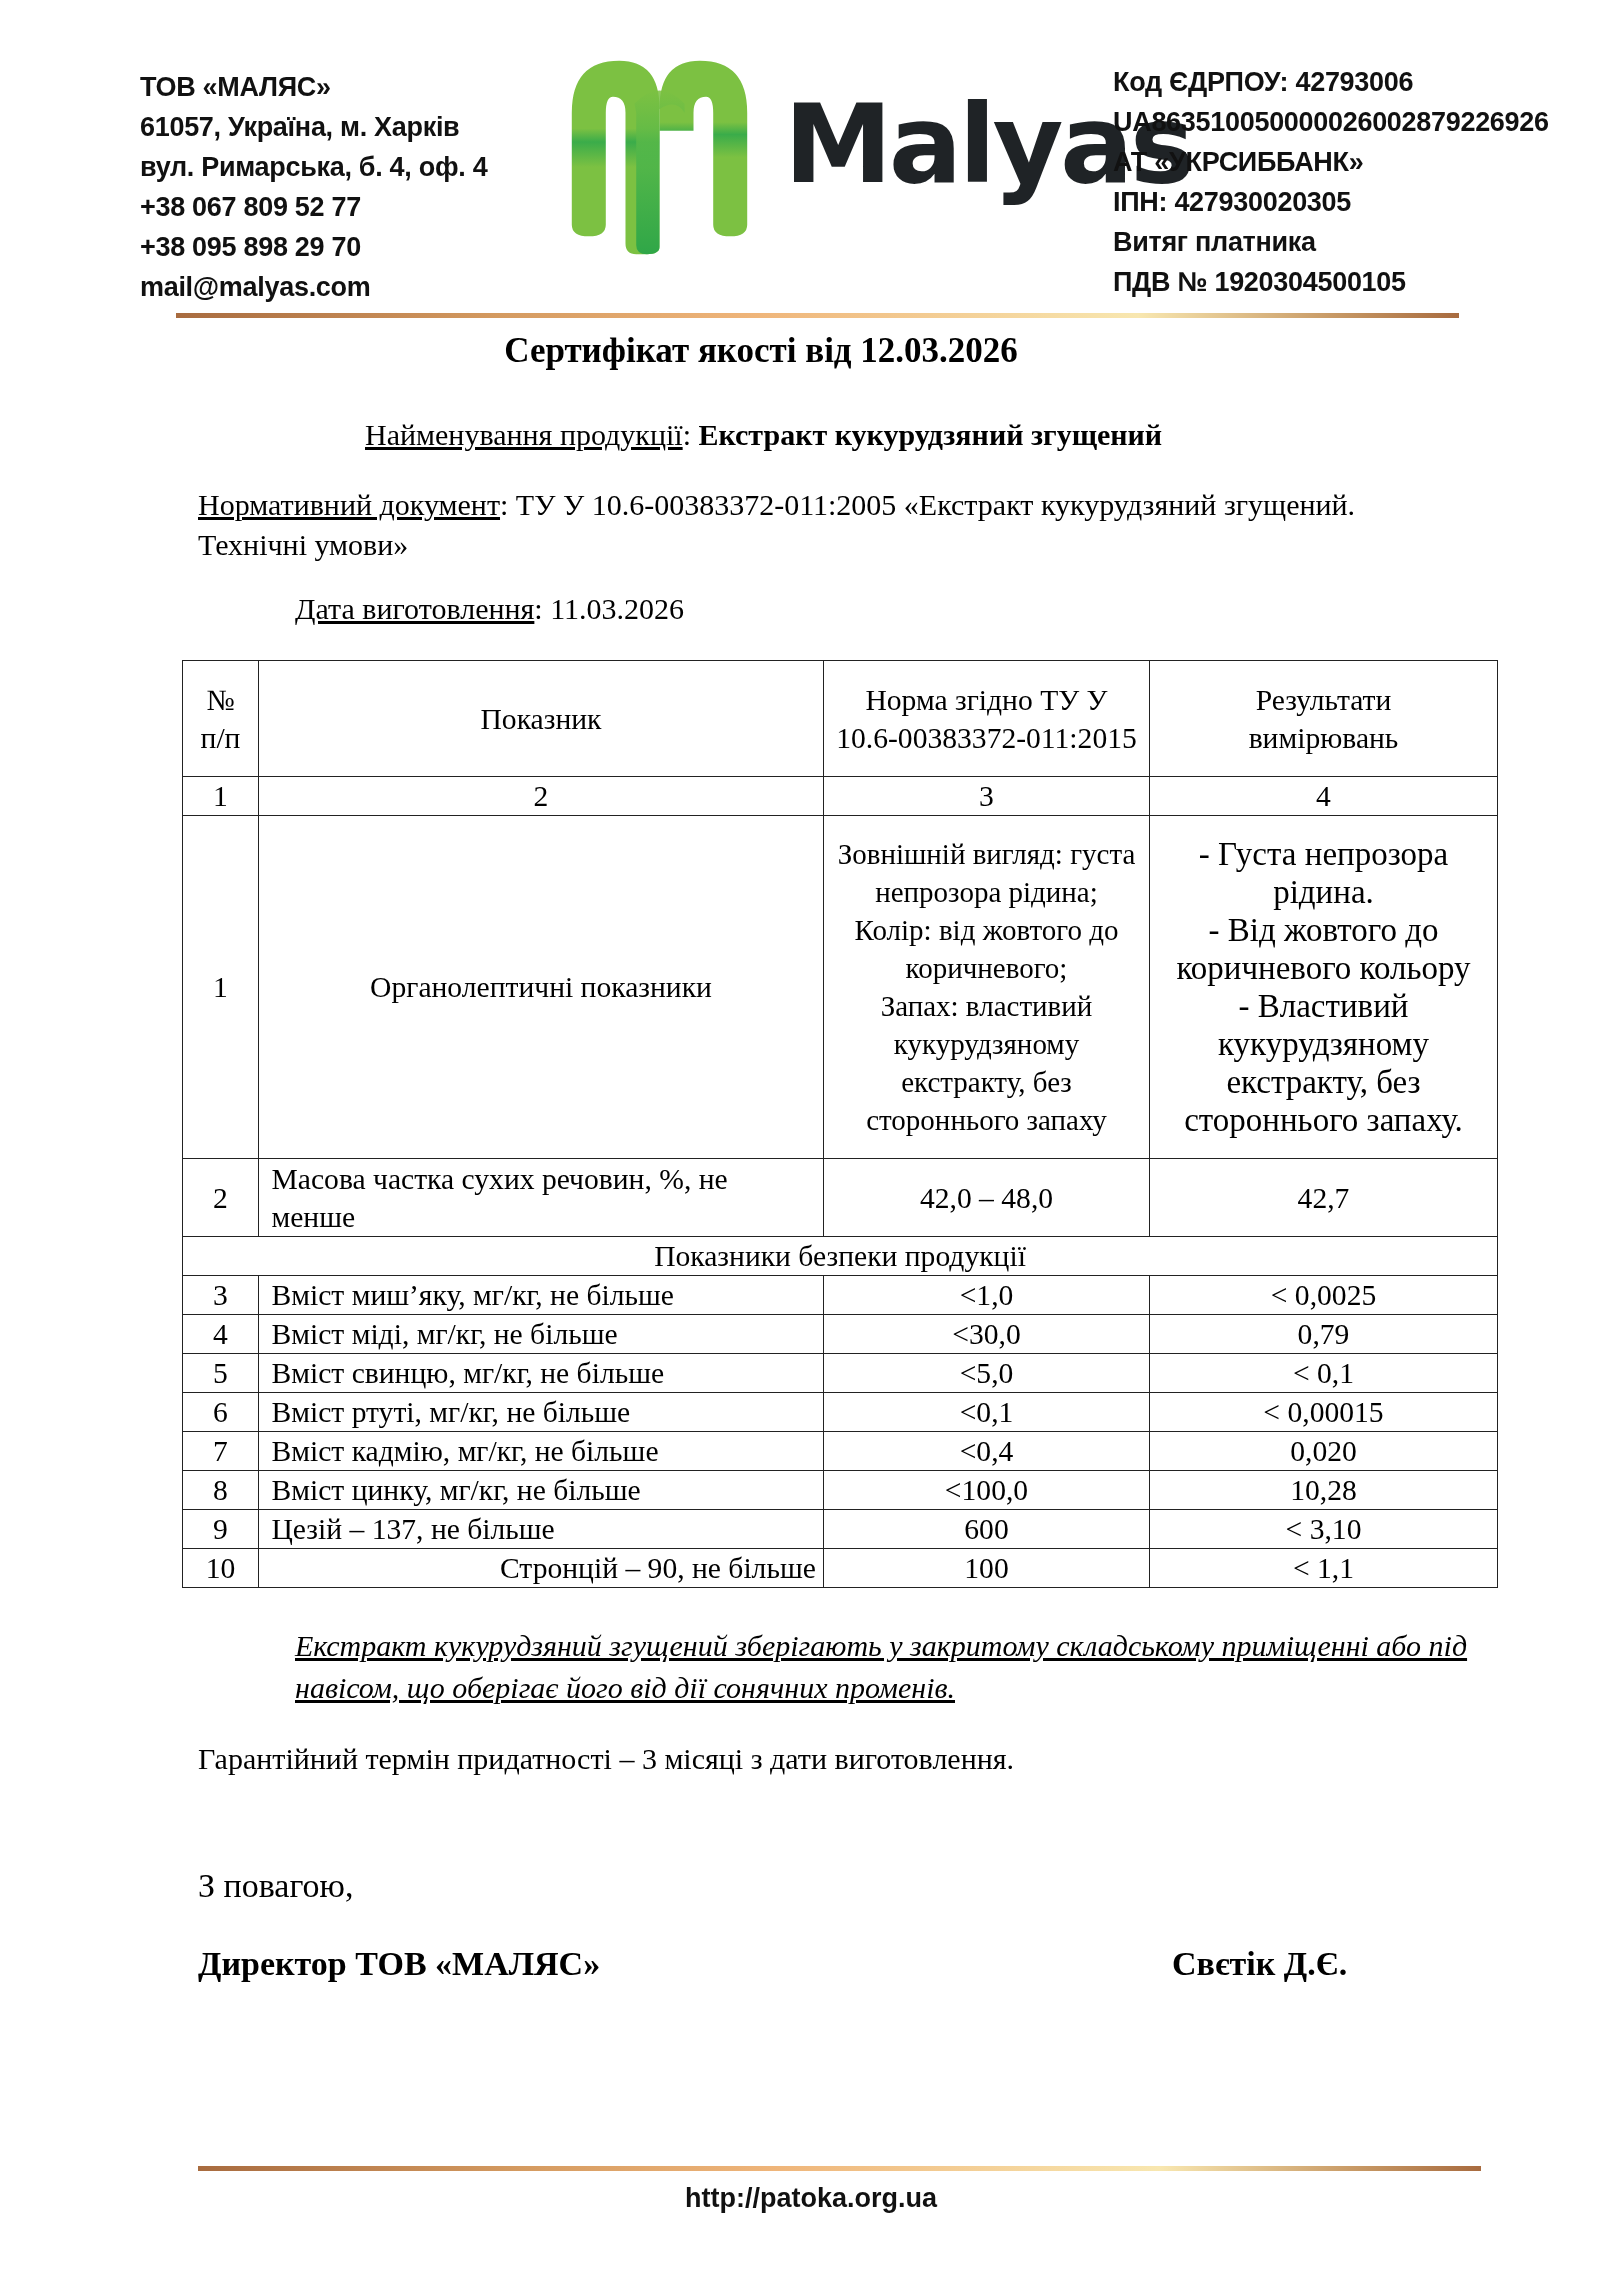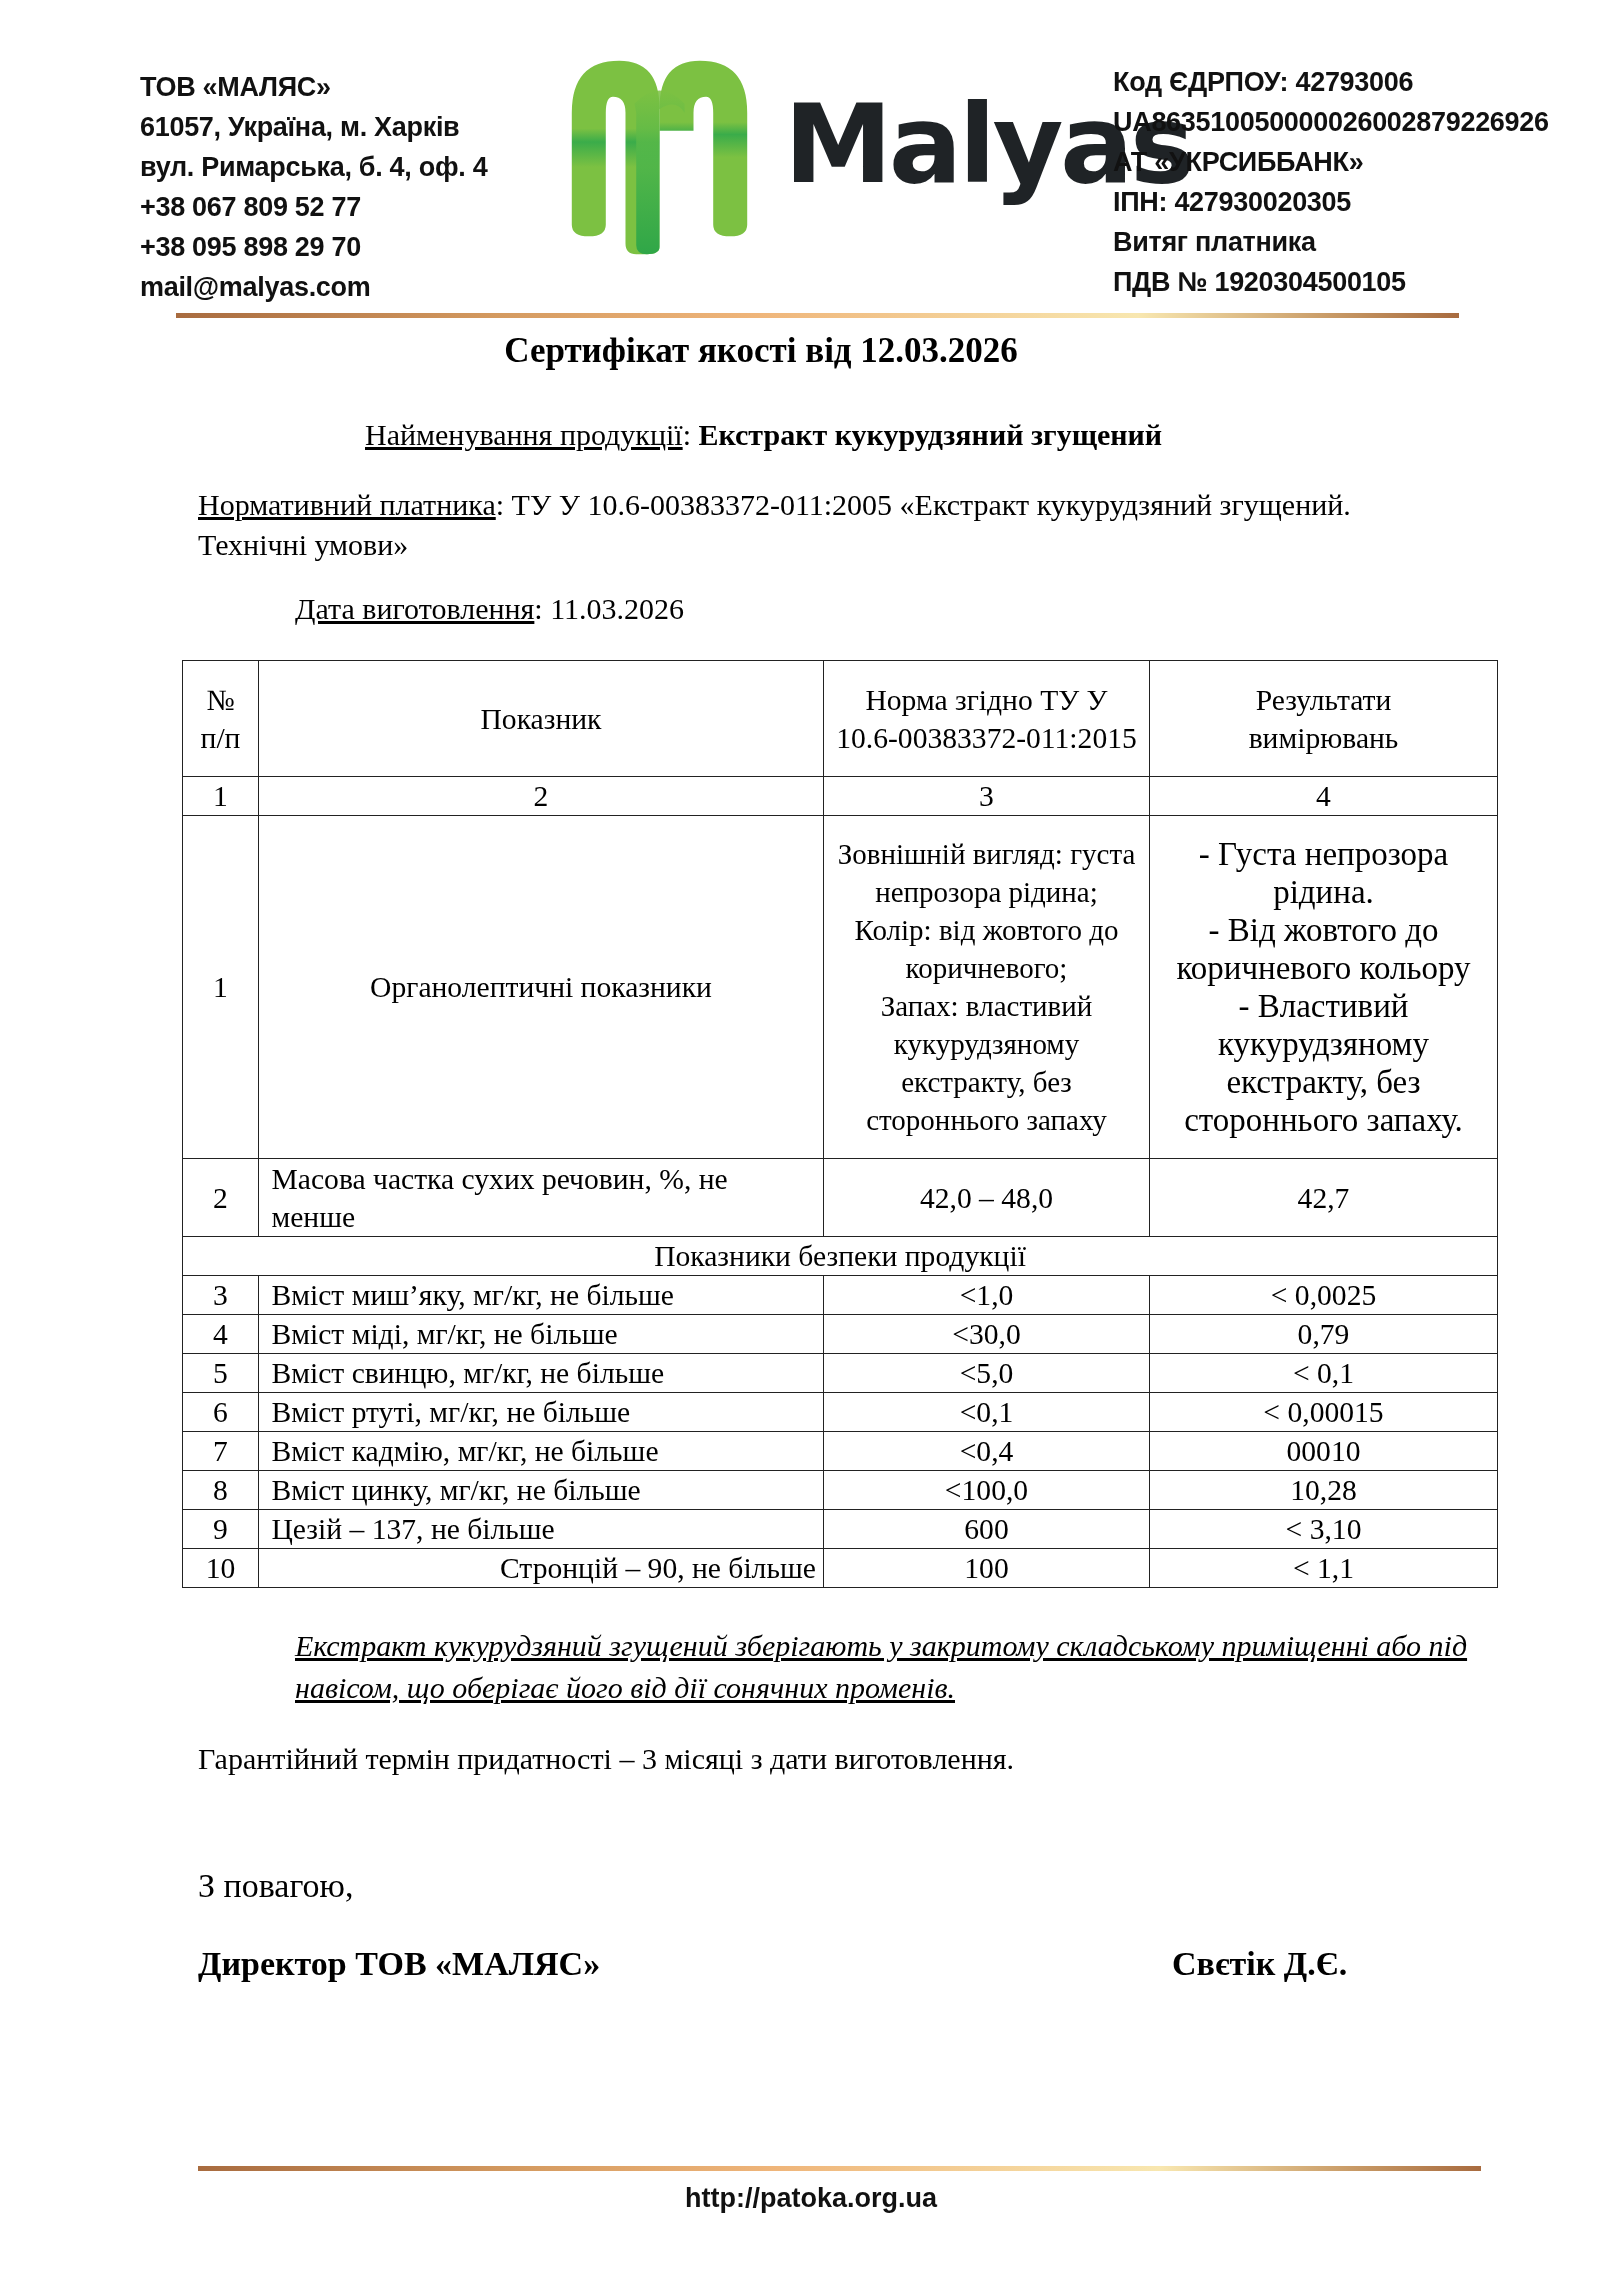--- a/index.html
+++ b/index.html
@@ -88,21 +88,21 @@
 
 <div id="hdr-line" class="abs gold-line"></div>
 
 <div id="title" class="abs serif">Сертифікат якості від 12.03.2026</div>
 
 <div id="product-line" class="abs serif body-line">
   <span class="u">Найменування продукції</span><span>: </span><span class="b">Екстракт кукурудзяний згущений</span>
 </div>
 
 <div id="normdoc-line1" class="abs serif body-line">
-  <span class="u">Нормативний платника</span><span>: </span><span>ТУ У 10.6-00383372-011:2005 «Екстракт кукурудзяний згущений.</span>
+  <span class="u">Нормативний документ</span><span>: </span><span>ТУ У 10.6-00383372-011:2005 «Екстракт кукурудзяний згущений.</span>
 </div>
 <div id="normdoc-line2" class="abs serif body-line">Технічні умови»</div>
 
 <div id="date-line" class="abs serif body-line">
   <span class="u">Дата виготовлення</span><span>: </span><span>11.03.2026</span>
 </div>
 
 <table id="quality">
   <colgroup>
       <col class="c1">
@@ -164,21 +164,21 @@
   <tr class="row-h">
     <td style="white-space: pre-line;">6</td>
     <td class="left" style="white-space: pre-line;">Вміст ртуті, мг/кг, не більше</td>
     <td style="white-space: pre-line;">&lt;0,1</td>
     <td style="white-space: pre-line;">&lt; 0,00015</td>
   </tr>
   <tr class="row-h">
     <td style="white-space: pre-line;">7</td>
     <td class="left" style="white-space: pre-line;">Вміст кадмію, мг/кг, не більше</td>
     <td style="white-space: pre-line;">&lt;0,4</td>
-    <td style="white-space: pre-line;">00010</td>
+    <td style="white-space: pre-line;">0,020</td>
   </tr>
   <tr class="row-h">
     <td style="white-space: pre-line;">8</td>
     <td class="left" style="white-space: pre-line;">Вміст цинку, мг/кг, не більше</td>
     <td style="white-space: pre-line;">&lt;100,0</td>
     <td style="white-space: pre-line;">10,28</td>
   </tr>
   <tr class="row-h">
     <td style="white-space: pre-line;">9</td>
     <td class="left" style="white-space: pre-line;">Цезій – 137, не більше</td>

